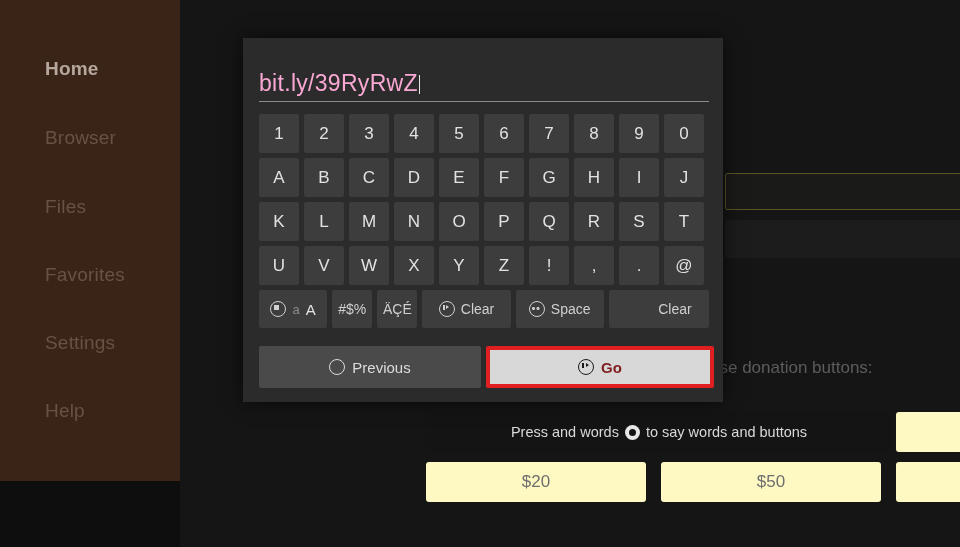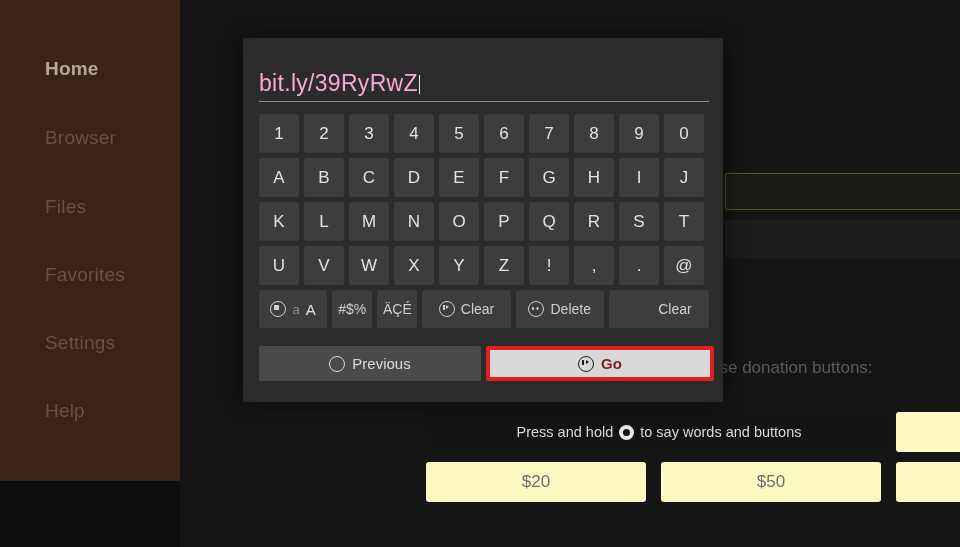--- a/index.html
+++ b/index.html
@@ -137,21 +137,21 @@
   .btn-glyph.play::before{
     content:"";position:absolute;left:6.5px;top:3px;
     border-left:3.5px solid #d0d0d0;
     border-top:2.5px solid transparent;border-bottom:2.5px solid transparent;
   }
   .btn-glyph.back::after{
     content:"";position:absolute;left:3px;top:5.5px;width:7px;height:1.4px;
     background:#333;
   }
   #kb-action-row{
-    position:absolute;left:259px;top:346px;width:455px;height:35px;
+    position:absolute;left:259px;top:346px;width:455px;height:42px;
     display:flex;gap:5px;
   }
   #btn-previous{
     width:222px;background:#4a4a4a;border-radius:2px;
     display:flex;align-items:center;justify-content:center;gap:7px;
     color:#dcdcdc;font-size:15px;
   }
   #btn-go{
     width:228px;background:#d8d8d8;border-radius:2px;
     border:4px solid #e02020;
@@ -193,21 +193,21 @@
       <div class="donate-btn">$10</div>
     </div>
 
     <div class="donate-row" id="donate-row-2">
       <div class="donate-btn">$20</div>
       <div class="donate-btn">$50</div>
       <div class="donate-btn">$100</div>
     </div>
 
     <div id="voice-hint">
-      <span>Press and hold</span>
+      <span>Press and words</span>
       <span class="mic-glyph"></span>
       <span>to say words and buttons</span>
     </div>
 
   </div>
 </div>
 
 <div id="keyboard-dialog">
 
   <div id="kb-input-wrap">
@@ -275,21 +275,21 @@
           <span class="case-big">A</span>
       </div>
       <div class="fkey" id="fkey-symbols">#$%</div>
       <div class="fkey" id="fkey-accents">ÄÇÉ</div>
       <div class="fkey" id="fkey-space">
         <span class="btn-glyph play"></span>
         <span>Clear</span>
       </div>
       <div class="fkey" id="fkey-delete">
         <span class="btn-glyph dots"></span>
-        <span>Delete</span>
+        <span>Space</span>
       </div>
       <div class="fkey" id="fkey-clear">Clear</div>
     </div>
 
   </div>
 </div>
 
 <div id="kb-action-row">
   <div id="btn-previous">
     <span class="btn-glyph back"></span>

